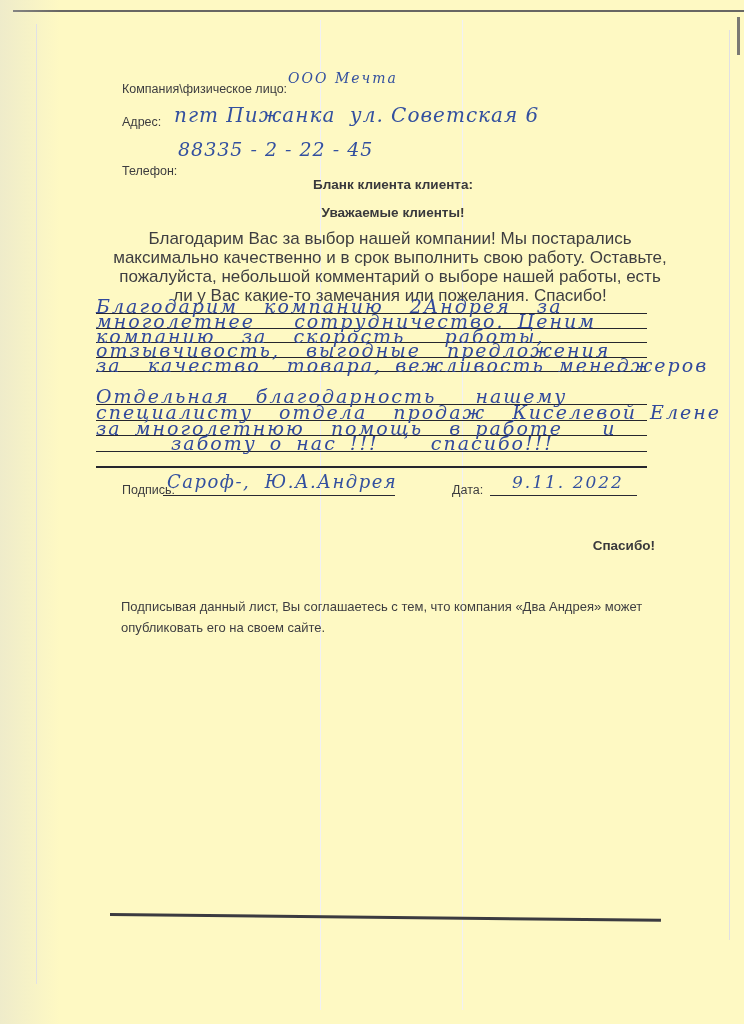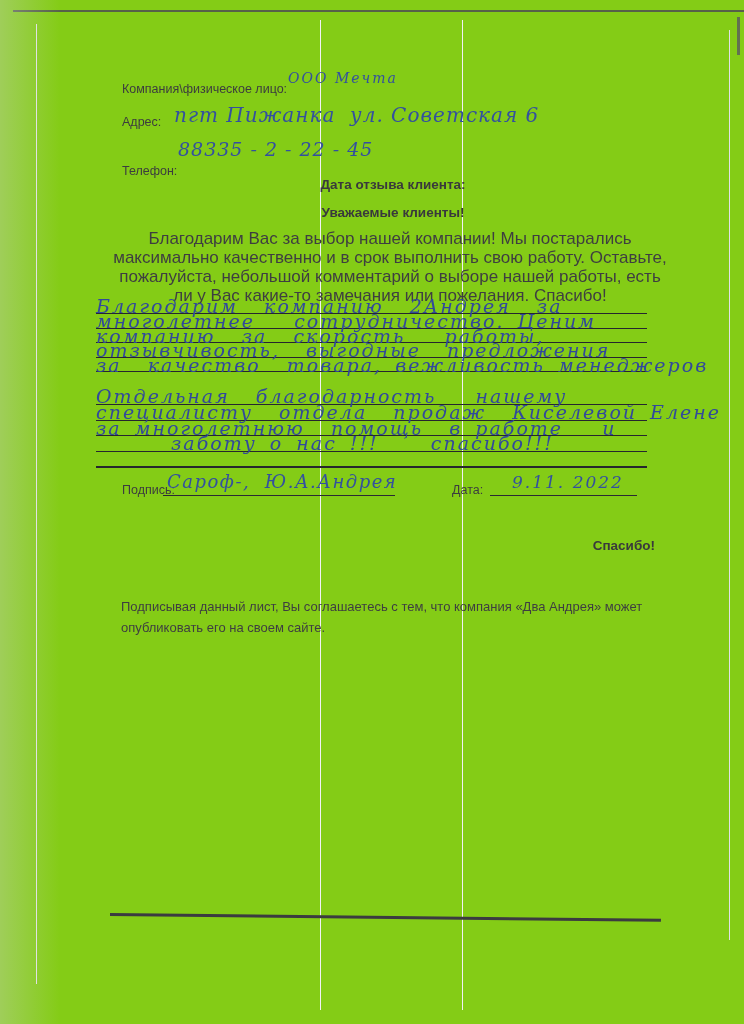--- a/index.html
+++ b/index.html
@@ -1,19 +1,19 @@
 <!DOCTYPE html>
 <html><head>
 <meta charset="utf-8">
 <style>
   html,body{margin:0;padding:0;background:#e8e8ea;}
   .page{
     position:relative;
     width:744px;height:1024px;
-    background:#84cc16;
+    background:#fef9c3;
     overflow:hidden;
     font-family:"Liberation Sans",sans-serif;
     color:#3e3e41;
   }
   
   .scan-top-line{position:absolute;left:13px;top:10px;width:731px;height:2px;background:#4d4d52;opacity:.85;}
   .scan-right-tick{position:absolute;left:737px;top:17px;width:3px;height:38px;background:#5a5a60;opacity:.8;}
   .scan-left-edge{position:absolute;left:36px;top:24px;width:1px;height:960px;background:#e3e3e7;}
   .scan-right-edge{position:absolute;left:729px;top:30px;width:1px;height:910px;background:#e0e0e5;}
   .scan-streak{position:absolute;top:20px;width:1px;height:990px;background:#f1f1f4;}
@@ -70,21 +70,21 @@
 
   <div class="plabel" style="left:122px;top:82px">Компания\физическое лицо:</div>
   <div class="hand" style="left:288px;top:70px;font-size:14px;letter-spacing:2px">ООО Мечта</div>
 
   <div class="plabel" style="left:122px;top:115px">Адрес:</div>
   <div class="hand" style="left:174px;top:103px;font-size:20px;letter-spacing:1px">пгт Пижанка  ул. Советская 6</div>
 
   <div class="plabel" style="left:122px;top:164px">Телефон:</div>
   <div class="hand" style="left:178px;top:138px;font-size:19px;letter-spacing:1px">88335 - 2 - 22 - 45</div>
 
-  <div class="title" style="top:177px">Дата отзыва клиента:</div>
+  <div class="title" style="top:177px">Бланк клиента клиента:</div>
   <div class="title" style="top:205px">Уважаемые клиенты!</div>
   <div class="intro">Благодарим Вас за выбор нашей компании! Мы постарались максимально качественно и в срок выполнить свою работу. Оставьте, пожалуйста, небольшой комментарий о выборе нашей работы, есть ли у Вас какие-то замечания или пожелания. Спасибо!</div>
 
   <div class="fb">
     <div class="fb-row">Благодарим  компанию  2Андрея  за</div>
     <div class="fb-row">многолетнее   сотрудничество. Ценим</div>
     <div class="fb-row">компанию  за  скорость   работы,</div>
     <div class="fb-row">отзывчивость,  выгодные  предложения</div>
     <div class="fb-row">за  качество  товара, вежливость менеджеров</div>
     <div class="fb-row">Отдельная  благодарность   нашему</div>

